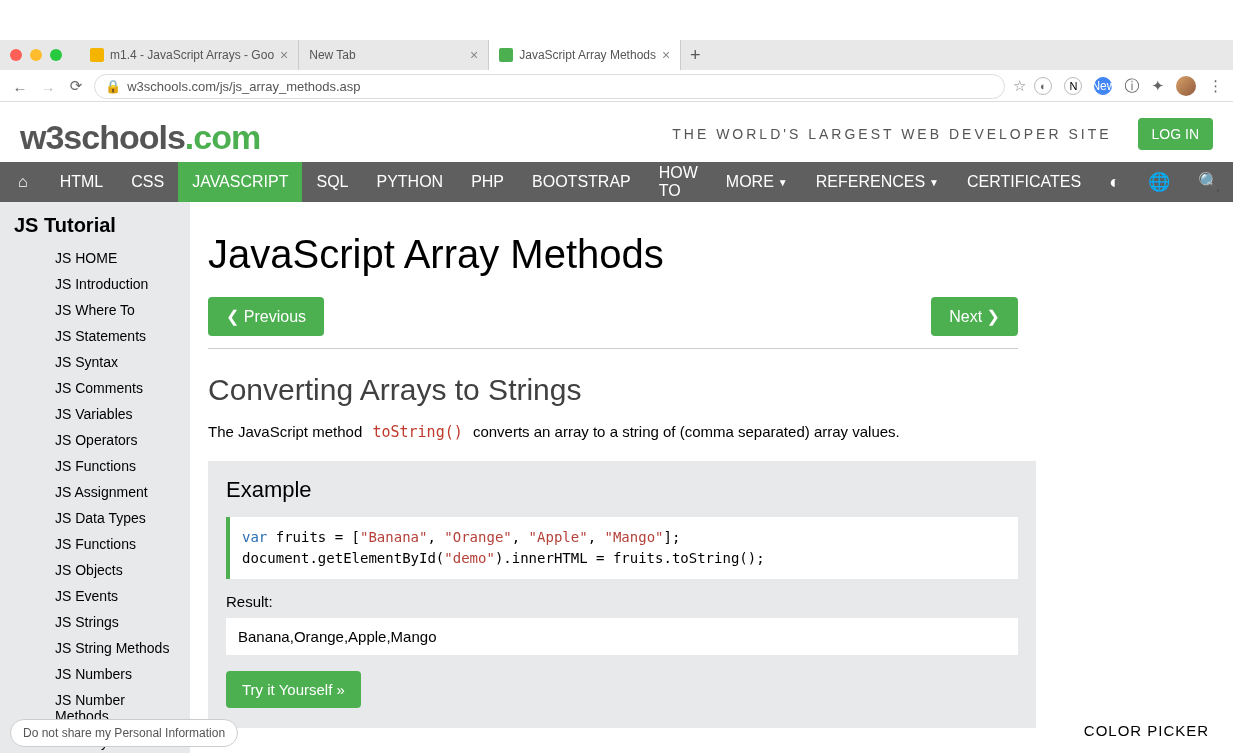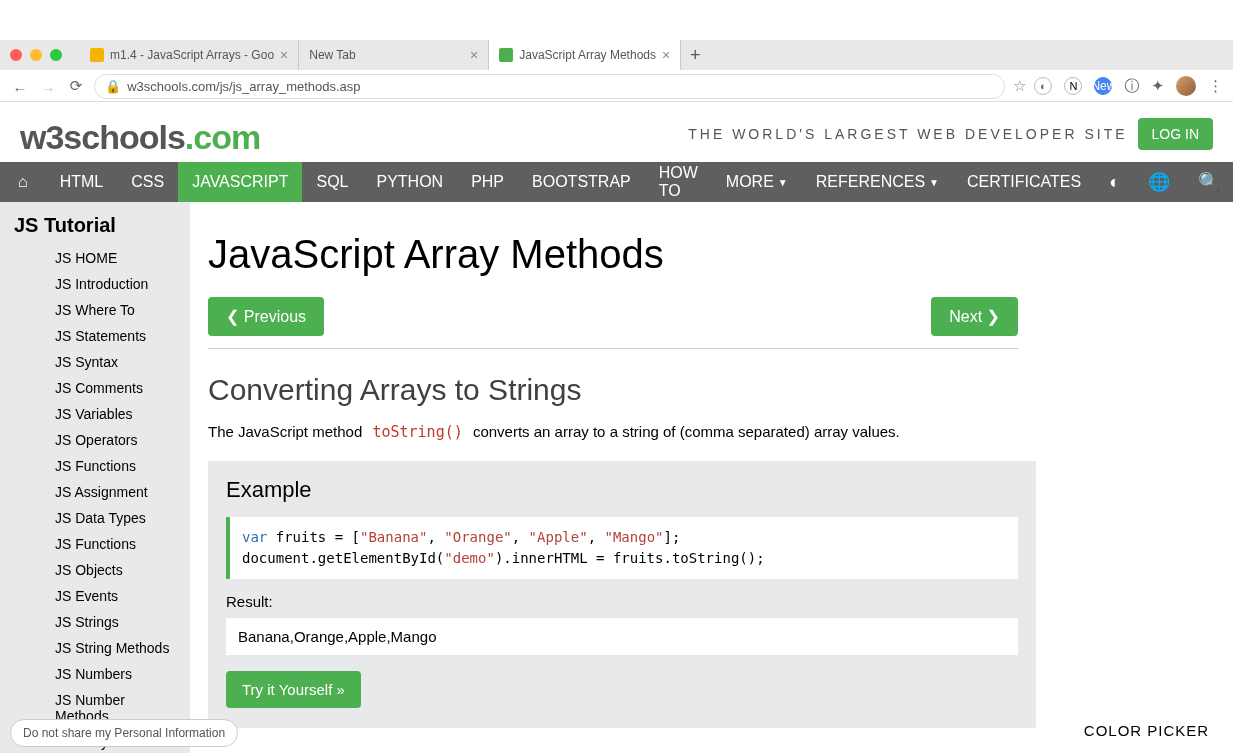--- a/index.html
+++ b/index.html
@@ -21,21 +21,21 @@
 .addr-row { display: flex; align-items: center; gap: 8px; padding: 4px 10px; height: 32px; }
 .nav-arrow, .reload { color: #666; width: 20px; text-align: center; }
 .addr-bar { flex: 1; display: flex; align-items: center; gap: 6px; border: 1px solid #ddd; border-radius: 14px; padding: 4px 10px; font-size: 13px; color: #555; }
 .lock { color: #777; }
 .right-icons { display: flex; gap: 12px; align-items: center; color: #666; }
 .chrome-icon { width: 18px; height: 18px; border-radius: 50%; border:1px solid #bbb; display:flex; align-items:center; justify-content:center; font-size:11px; }
 .avatar { width: 20px; height: 20px; border-radius: 50%; background: linear-gradient(135deg,#d9a066,#8e5b3f); }
 .header { display: flex; align-items: flex-start; justify-content: space-between; padding: 16px 20px; height: 60px; }
 .logo { font-family: Arial, sans-serif; font-size: 34px; font-weight: bold; color: #555; letter-spacing: -1px; }
 .logo .com { color: #4caf50; }
-.tagline { font-size: 14px; letter-spacing: 3px; color: #555; }
+.tagline { font-size: 14px; letter-spacing: 3px; color: #555; margin-right: 16px; }
 .login-btn { background: #4caf50; color: #fff; border: none; padding: 8px 14px; font-size: 14px; border-radius: 4px; }
 .topnav { background: #5f5f5f; height: 40px; display: flex; align-items: center; color: #fff; font-size: 16px; }
 .topnav .home { padding: 0 18px; }
 .topnav .navitem { padding: 0 14px; height: 40px; display: flex; align-items: center; }
 .topnav .navitem.active { background: #4caf50; }
 .topnav .caret { font-size: 10px; margin-left: 4px; }
 .topnav .spacer { flex: 1; }
 .topnav .icon-btn { padding: 0 14px; font-size: 18px; }
 .page-body { display: flex; height: 596px; }
 .sidebar { width: 190px; background: #e7e9eb; overflow-y: auto; font-size: 14px; color: #000; }

